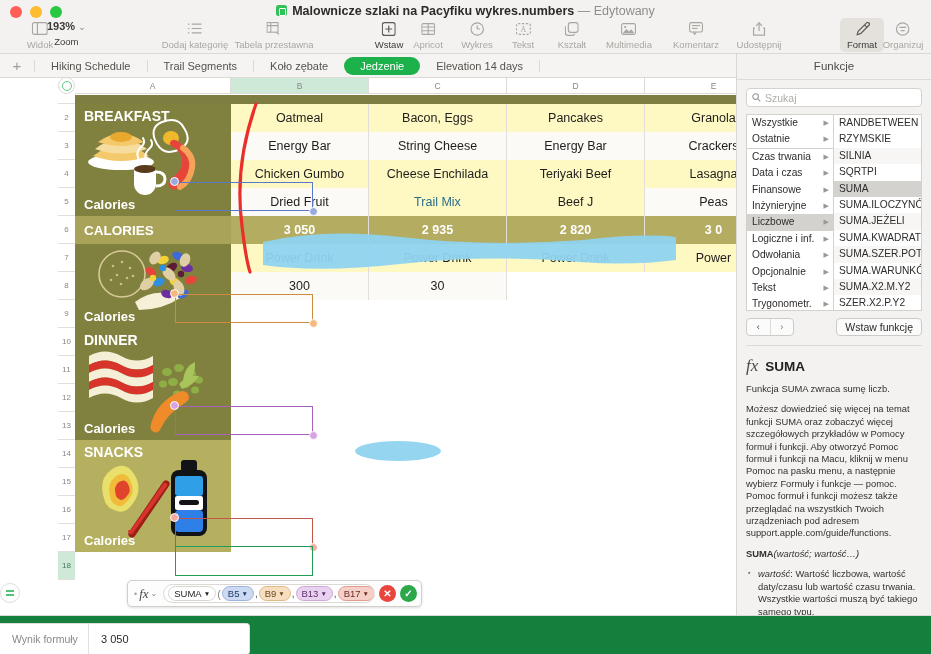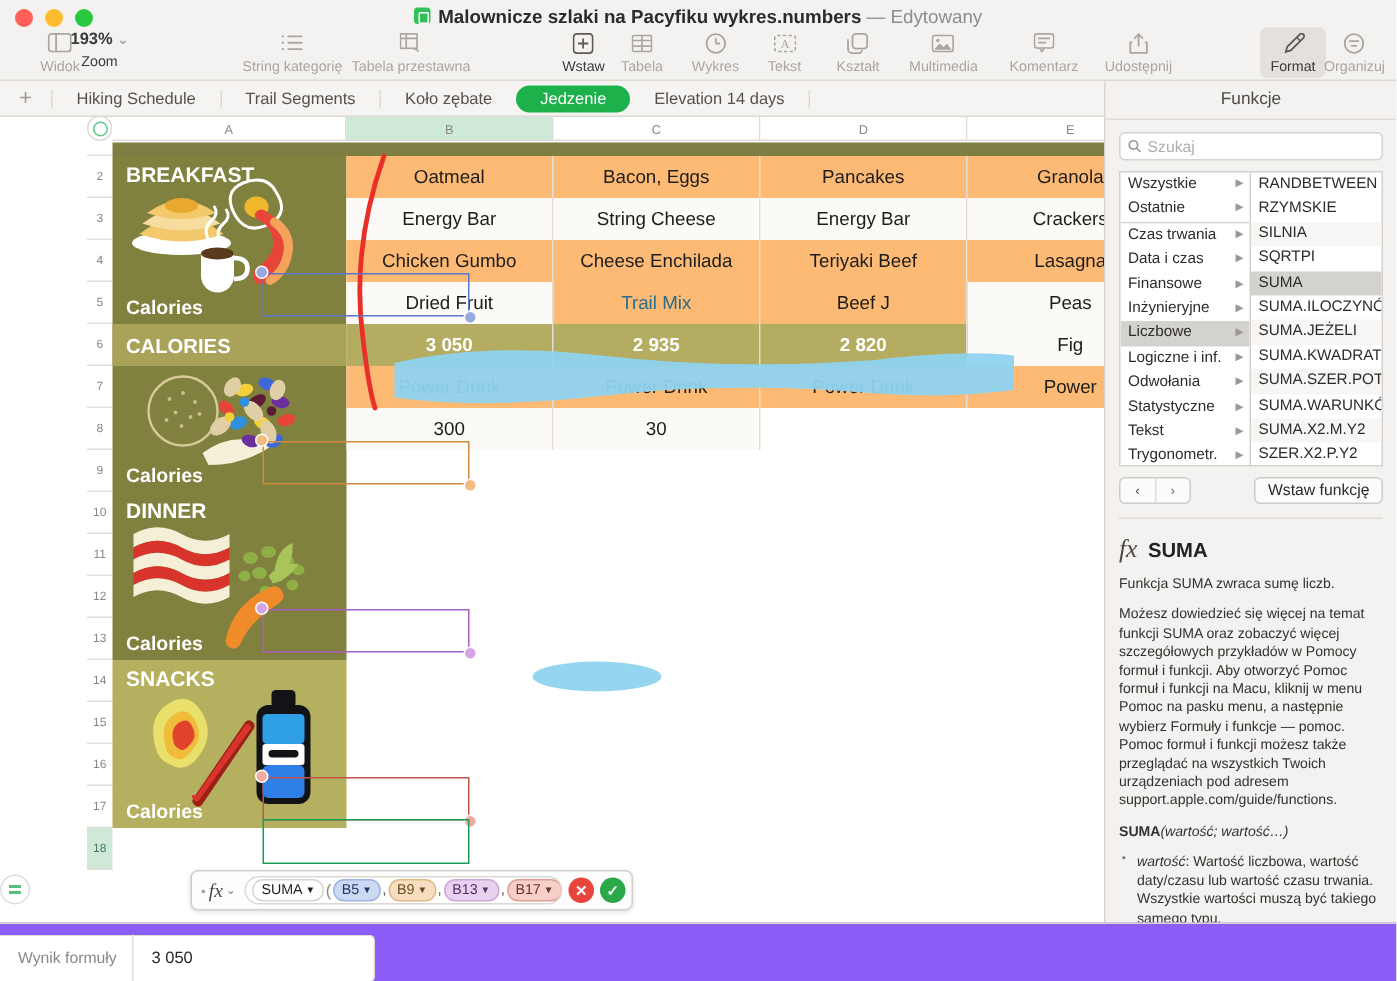--- a/index.html
+++ b/index.html
@@ -138,21 +138,21 @@
   .rowhdr.sel { background:#cfe9d8; color:#4a7a5d; }
 
   .grid { position:absolute; left:75px; top:17px; }
   .gridtop { height:9px; background:#7e7e43; }
   .trow { display:flex; height:28px; }
   .cell {
     display:flex; align-items:center; justify-content:center;
     font-size:12.5px; color:#1e1d1c; border-right:1px solid #e2dfdb;
     position:relative; overflow:hidden; white-space:nowrap;
   }
-  .cell.shade { background:#fdba74; }
+  .cell.shade { background:#fef9c3; }
   .cell.light { background:#fbfaf6; }
   .cell.labelcol {
     background:#81813f; color:#fff; justify-content:flex-start;
     padding-left:9px; font-weight:bold; font-size:14px; border-right:none;
   }
   .cell.labelcol.snack { background:#b5b05f; }
   .cell.labelcol.total { background:#a9a259; font-size:13.5px; }
   .cell.total { background:#b4ac60; color:#fff; font-weight:bold; }
 
   
@@ -199,21 +199,21 @@
   .pillbtn {
     position:absolute; left:58px; top:583px; width:20px; height:20px; border-radius:50%;
     background:#fff; border:1px solid #e0ddd9; display:flex; align-items:center; justify-content:center;
   }
   .pillbtn .bars { display:flex; flex-direction:column; gap:1.5px; }
   .pillbtn .bars i { display:block; width:8px; height:1.8px; background:#52c476; }
 
   
   .bottombar {
     position:absolute; left:0; top:615px; width:931px; height:39px;
-    background:#8b5cf6; border-top:1px solid #dcd9d5;
+    background:#15803d; border-top:1px solid #dcd9d5;
   }
   .resultbox {
     position:absolute; left:0; top:7px; width:250px; height:32px;
     background:#fff; border:1px solid #e0ddd9; border-left:none;
     border-radius:0 4px 4px 0; display:flex; align-items:center;
   }
   .rb-lab { width:88px; font-size:10.5px; color:#8b8885; padding-left:12px; }
   .rb-div { width:1px; height:32px; background:#e4e1dd; }
   .rb-val { font-size:11px; color:#2c2a28; padding-left:12px; }
 </style>
@@ -254,21 +254,21 @@
             <g stroke="currentColor" stroke-width="1.2">
               <line x1="0" y1="1.2" x2="1.6" y2="1.2"></line>
               <line x1="4" y1="1.2" x2="14" y2="1.2"></line>
               <line x1="0" y1="5.5" x2="1.6" y2="5.5"></line>
               <line x1="4" y1="5.5" x2="14" y2="5.5"></line>
               <line x1="0" y1="9.8" x2="1.6" y2="9.8"></line>
               <line x1="4" y1="9.8" x2="14" y2="9.8"></line>
             </g>
           </svg>
       </span>
-      <span class="tb-label">String kategorię</span>
+      <span class="tb-label">Dodaj kategorię</span>
     </div>
 
     <div class="tb-item" style="left:274px; transform:translateX(-50%);">
       <span class="tb-glyph">
         <svg class="i" width="15" height="13" viewBox="0 0 15 13">
             <rect x="0.6" y="0.6" width="11" height="9.6" fill="none" stroke="currentColor" stroke-width="1.1"></rect>
             <line x1="0.6" y1="3.6" x2="11.6" y2="3.6" stroke="currentColor" stroke-width="1.1"></line>
             <line x1="4.4" y1="0.6" x2="4.4" y2="10.2" stroke="currentColor" stroke-width="1.1"></line>
             <path d="M9.5 10.5 q2.5 0.5 3 2" fill="none" stroke="currentColor" stroke-width="1.1"></path>
           </svg>
@@ -289,21 +289,21 @@
 
     <div class="tb-item" style="left:428px; transform:translateX(-50%);">
       <span class="tb-glyph">
         <svg class="i" width="14" height="12" viewBox="0 0 14 12">
             <rect x="0.6" y="0.6" width="12.8" height="10.8" rx="1.4" fill="none" stroke="currentColor" stroke-width="1.1"></rect>
             <line x1="0.6" y1="4" x2="13.4" y2="4" stroke="currentColor" stroke-width="1.1"></line>
             <line x1="0.6" y1="7.7" x2="13.4" y2="7.7" stroke="currentColor" stroke-width="1.1"></line>
             <line x1="7" y1="0.6" x2="7" y2="11.4" stroke="currentColor" stroke-width="1.1"></line>
           </svg>
       </span>
-      <span class="tb-label">Tabela</span>
+      <span class="tb-label">Apricot</span>
     </div>
 
     <div class="tb-item" style="left:477px; transform:translateX(-50%);">
       <span class="tb-glyph">
         <svg class="i" width="14" height="14" viewBox="0 0 14 14">
             <circle cx="7" cy="7" r="6.2" fill="none" stroke="currentColor" stroke-width="1.2"></circle>
             <line x1="7" y1="7" x2="7" y2="3.4" stroke="currentColor" stroke-width="1.2"></line>
             <line x1="7" y1="7" x2="9.8" y2="7" stroke="currentColor" stroke-width="1.2"></line>
           </svg>
       </span>
@@ -650,20 +650,21 @@
             <div class="cell light" style="width:138px">30</div>
           </div>
         </div>
       </div>
 
       <div class="trow">
         <div class="cell labelcol total" style="width:156px">CALORIES</div>
         <div class="cell total" style="width:138px">3 050</div>
         <div class="cell total" style="width:138px">2 935</div>
         <div class="cell total" style="width:138px">2 820</div>
+        <div class="cell total" style="width:138px">3 0</div>
       </div>
     </div>
 
     <svg class="ink" width="736" height="537">
 
       <path d="M256 26 q-22 62 -14 122 q4 34 8 46" fill="none" stroke="#ea2f2a" stroke-width="3.2" stroke-linecap="round"></path>
 
       <path d="M263 164 q60 -14 138 -5 q86 10 182 3 q60 -7 93 -3 l0 23 q-45 6 -96 2 q-96 -8 -180 2 q-80 9 -137 1 Z" fill="#8fd3ef" opacity="0.95"></path>
 
       <ellipse cx="398" cy="373" rx="43" ry="10" fill="#8fd3ef" opacity="0.95"></ellipse>
@@ -788,21 +789,21 @@
           </div>
         <div class="lrow">
             <span>Logiczne i inf.</span>
             <span class="arw">▶</span>
           </div>
         <div class="lrow">
             <span>Odwołania</span>
             <span class="arw">▶</span>
           </div>
         <div class="lrow">
-            <span>Statystyczne</span>
+            <span>Opcjonalnie</span>
             <span class="arw">▶</span>
           </div>
         <div class="lrow">
             <span>Tekst</span>
             <span class="arw">▶</span>
           </div>
         <div class="lrow">
             <span>Trygonometr.</span>
             <span class="arw">▶</span>
           </div>

